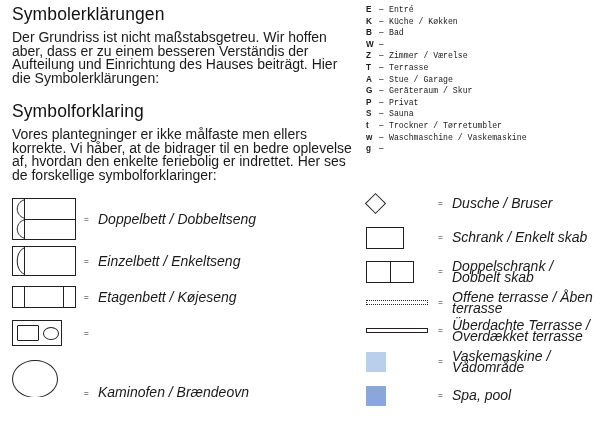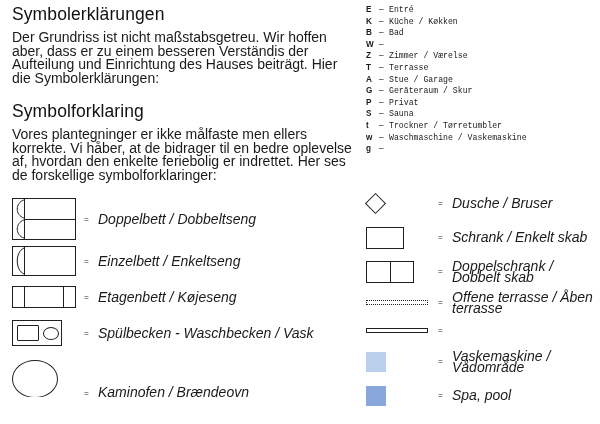--- a/index.html
+++ b/index.html
@@ -320,21 +320,20 @@
       </div>
 
       <div class="legend-row" style="min-height:38px">
         <div class="legend-sym">
           <div class="sink">
             <div class="basin"></div>
             <div class="oval"></div>
           </div>
         </div>
         <div class="legend-eq">=</div>
-        <div class="legend-label">Spülbecken - Waschbecken / Vask</div>
       </div>
 
       <div class="legend-row" style="min-height:46px;align-items:flex-end">
         <div class="legend-sym">
           <div class="stove">
               <div class="flat"></div>
             </div>
         </div>
         <div class="legend-eq">=</div>
         <div class="legend-label">Kaminofen / Brændeovn</div>
@@ -445,20 +444,21 @@
           </div>
         <div class="legend-eq">=</div>
         <div class="legend-label">Offene terrasse / Åben terrasse</div>
       </div>
 
       <div class="legend-row" style="min-height:28px">
         <div class="r-sym">
             <div class="solid-bar"></div>
           </div>
         <div class="legend-eq">=</div>
+        <div class="legend-label">Überdachte Terrasse / Overdækket terrasse</div>
       </div>
 
       <div class="legend-row" style="min-height:34px">
         <div class="r-sym">
             <div class="swatch light"></div>
           </div>
         <div class="legend-eq">=</div>
         <div class="legend-label">Vaskemaskine / Vådområde</div>
       </div>
 

